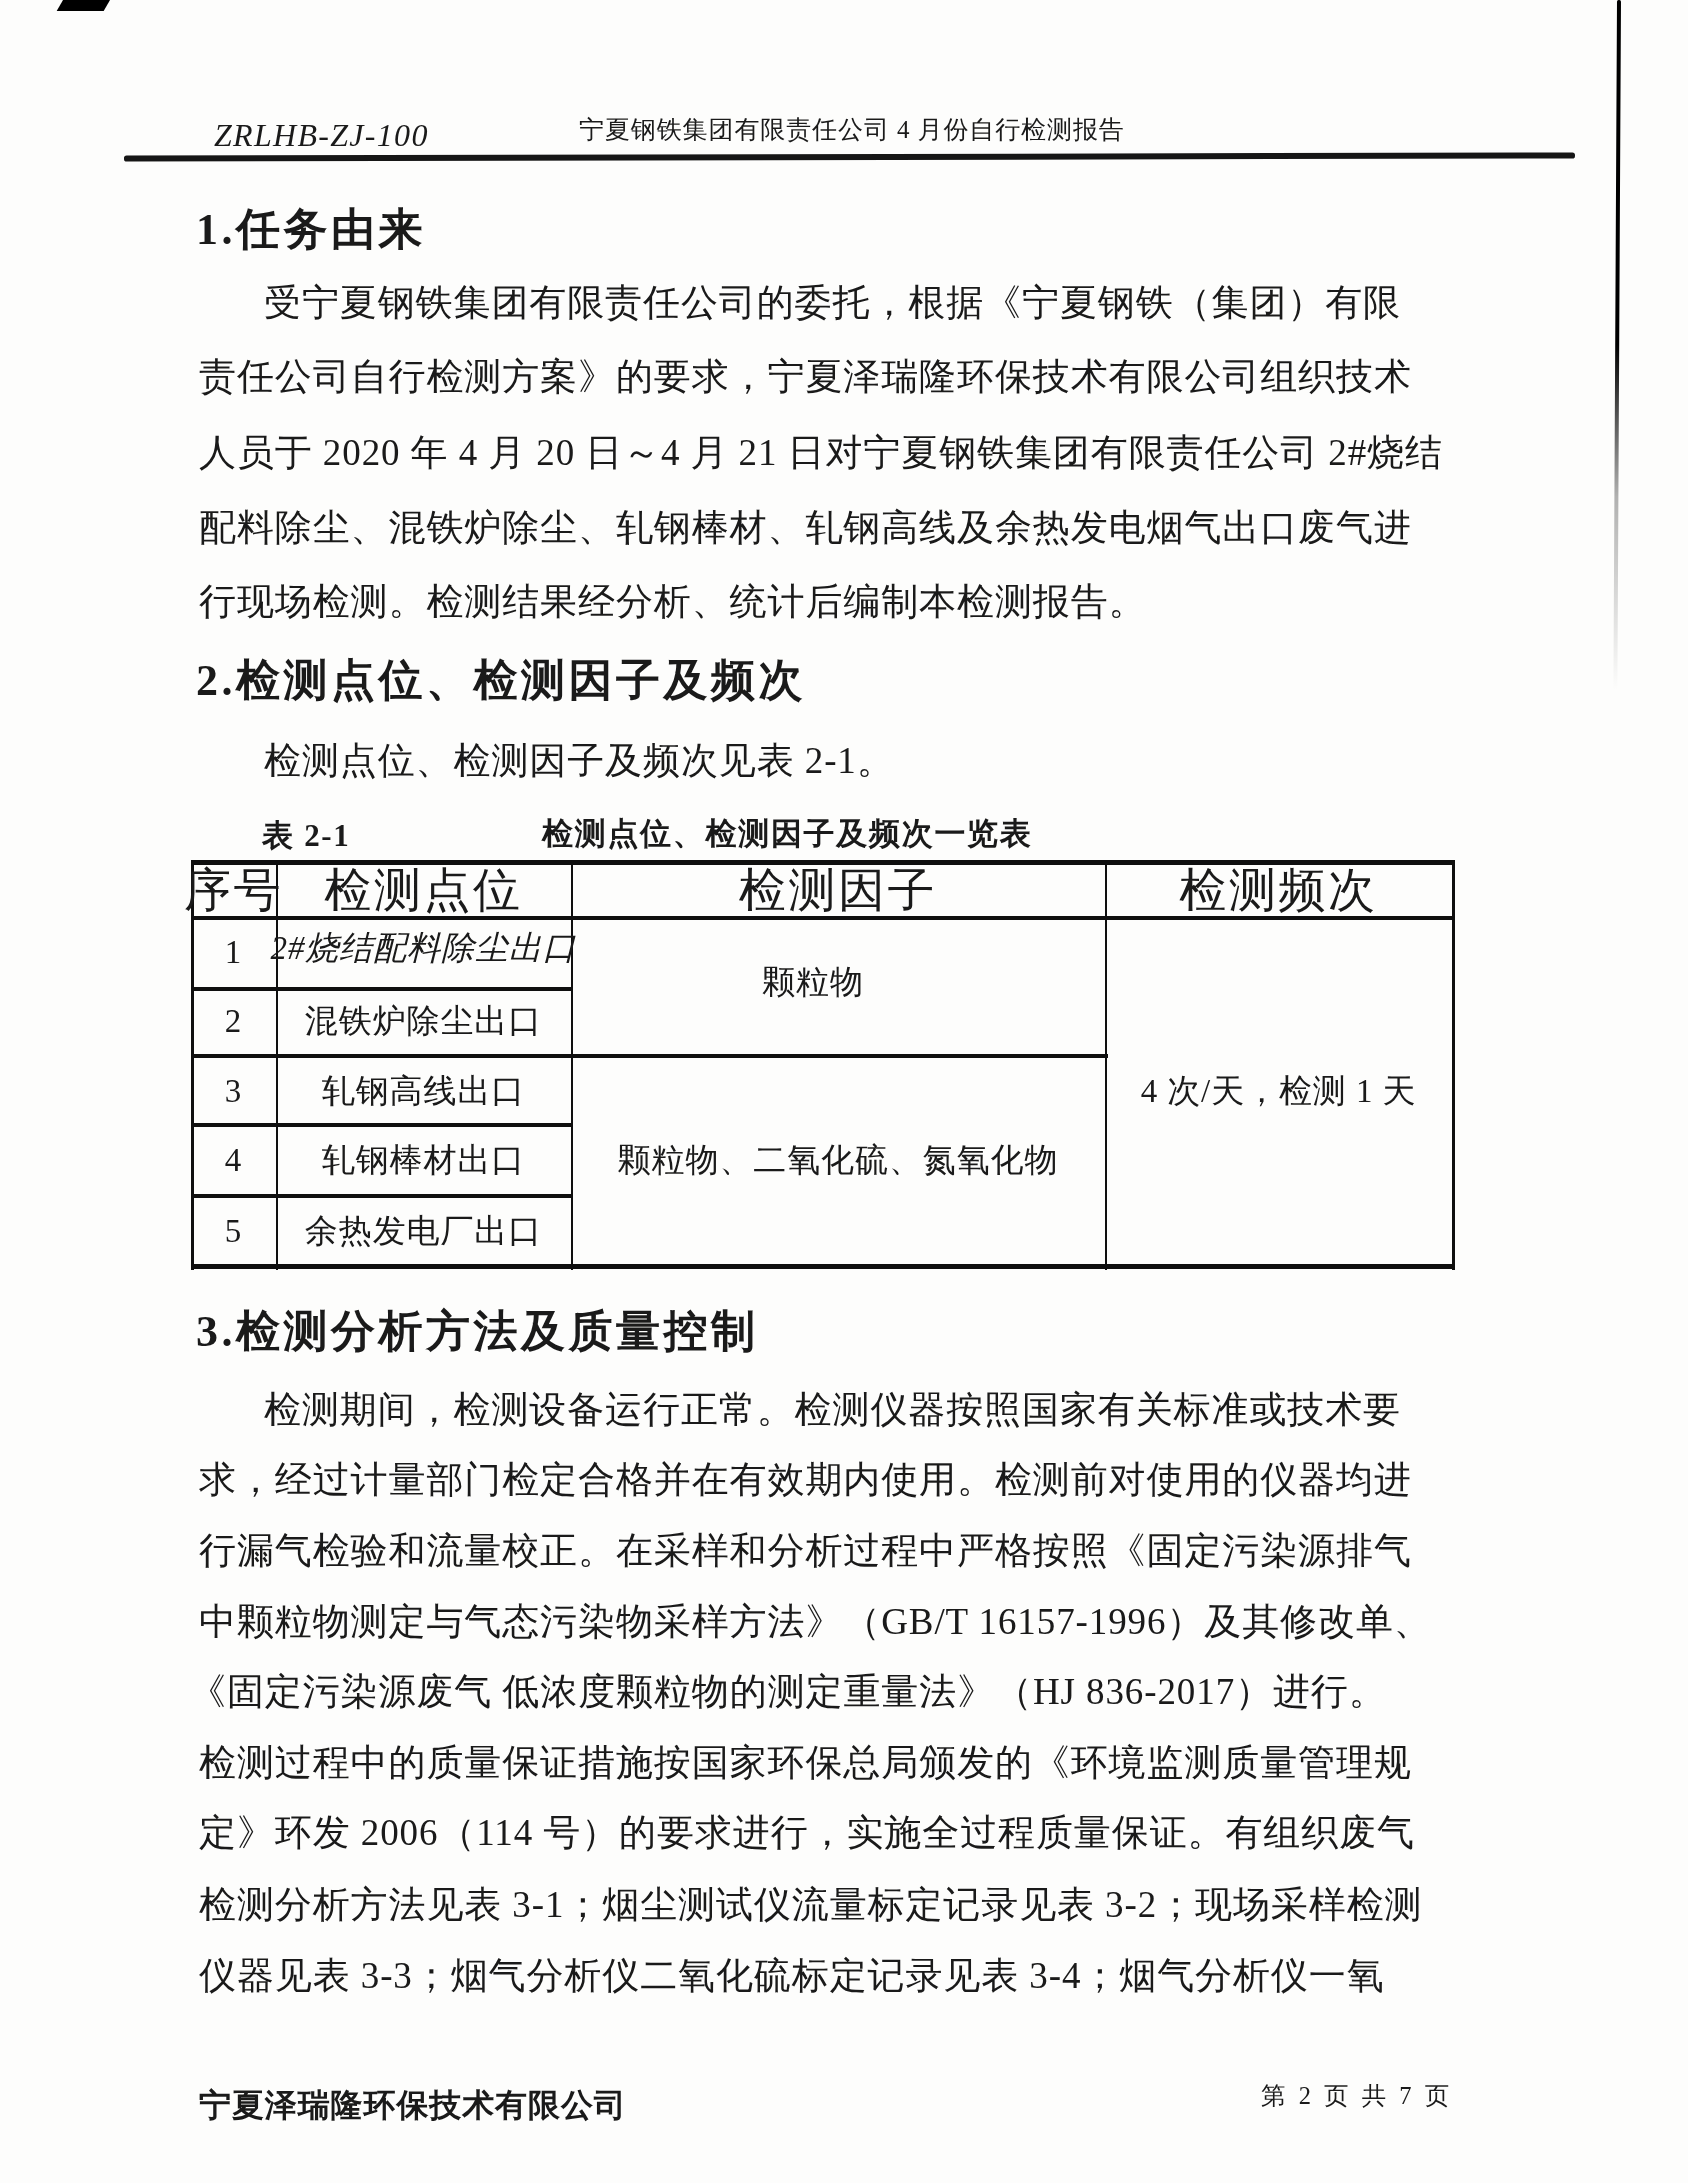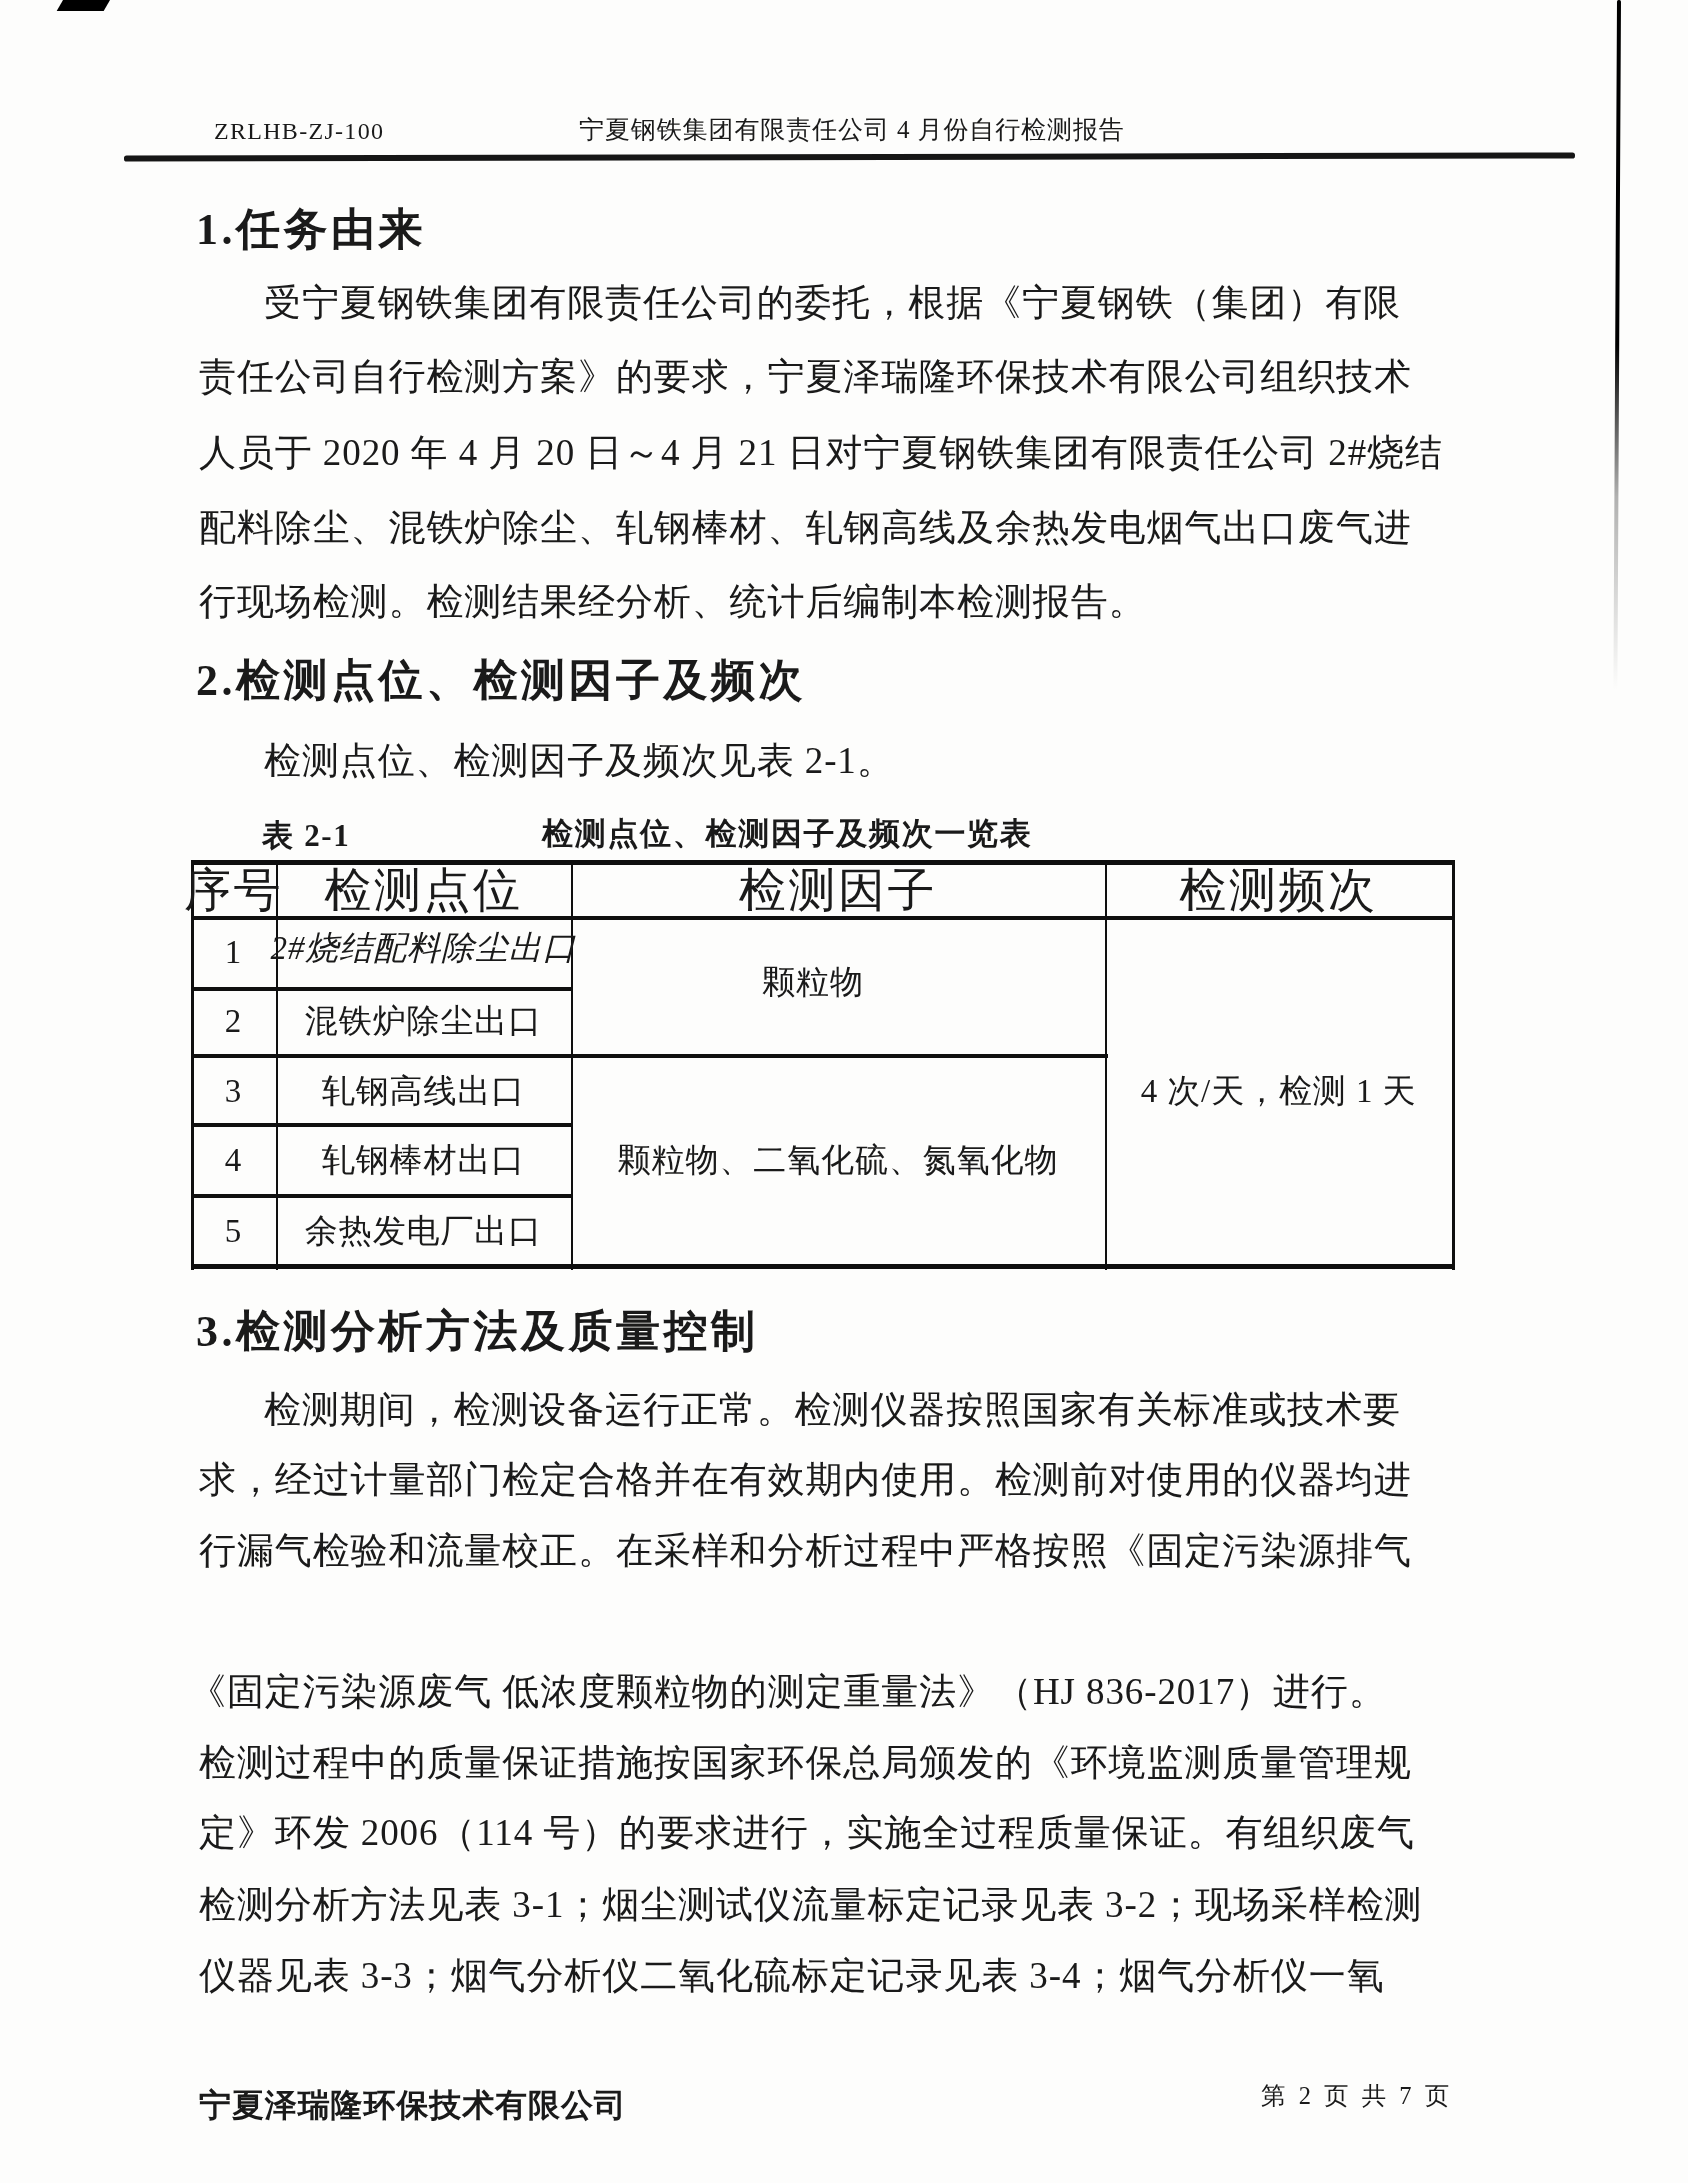--- a/index.html
+++ b/index.html
@@ -8,21 +8,21 @@
     width:1689px;height:2390px;
     background:#fdfdfc;
     overflow:hidden;
     font-family:"Liberation Serif","DejaVu Serif",serif;
     color:#1a1a1a;
   }
   .abs{position:absolute;}
   .t{line-height:1;white-space:nowrap;}
   .body-line{font-size:37px;letter-spacing:0.9px;}
   .heading{font-size:44px;font-weight:bold;letter-spacing:3.5px;}
-  .hdr{font-size:24px;letter-spacing:1.3px;}
+  .hdr{font-size:32px;letter-spacing:1.3px;font-style:italic;}
   .rule{background:#161616;border-radius:2.6px;}
   
   .tbl{position:absolute;left:191px;top:860px;width:1264px;height:410px;}
   .tl{position:absolute;background:#0f0f0f;}
   .cell{
     position:absolute;display:flex;align-items:center;justify-content:center;
     font-size:33px;letter-spacing:0.9px;text-align:center;line-height:1.25;white-space:nowrap;
   }
   .cell.head{font-size:47px;letter-spacing:2.6px;}
   .caption{font-weight:bold;letter-spacing:1.7px;line-height:1;white-space:nowrap;}
@@ -93,20 +93,21 @@
     <div class="cell" style="left:380px;top:56px;width:484px;height:134px;">颗粒物</div>
     <div class="cell" style="left:380px;top:198px;width:534px;height:206px;">颗粒物、二氧化硫、氮氧化物</div>
 
     <div class="cell" style="left:914px;top:60px;width:347px;height:344px;">4 次/天，检测 1 天</div>
   </div>
 
   <div class="abs t heading" style="left:196px;top:1310px;">3.检测分析方法及质量控制</div>
   <div class="abs t body-line" style="left:264px;top:1391px;">检测期间，检测设备运行正常。检测仪器按照国家有关标准或技术要</div>
   <div class="abs t body-line" style="left:199px;top:1461px;">求，经过计量部门检定合格并在有效期内使用。检测前对使用的仪器均进</div>
   <div class="abs t body-line" style="left:199px;top:1532px;">行漏气检验和流量校正。在采样和分析过程中严格按照《固定污染源排气</div>
+  <div class="abs t body-line" style="left:199px;top:1603px;">中颗粒物测定与气态污染物采样方法》（GB/T 16157-1996）及其修改单、</div>
   <div class="abs t body-line" style="left:189px;top:1673px;">《固定污染源废气 低浓度颗粒物的测定重量法》（HJ 836-2017）进行。</div>
   <div class="abs t body-line" style="left:199px;top:1744px;">检测过程中的质量保证措施按国家环保总局颁发的《环境监测质量管理规</div>
   <div class="abs t body-line" style="left:199px;top:1814px;">定》环发 2006（114 号）的要求进行，实施全过程质量保证。有组织废气</div>
   <div class="abs t body-line" style="left:199px;top:1886px;">检测分析方法见表 3-1；烟尘测试仪流量标定记录见表 3-2；现场采样检测</div>
   <div class="abs t body-line" style="left:199px;top:1957px;">仪器见表 3-3；烟气分析仪二氧化硫标定记录见表 3-4；烟气分析仪一氧</div>
 
   <div class="abs t" style="left:199px;top:2089px;font-size:32px;font-weight:bold;letter-spacing:0.9px;">宁夏泽瑞隆环保技术有限公司</div>
   <div class="abs t" style="left:1261px;top:2084px;font-size:24.5px;letter-spacing:3.5px;">第 2 页 共 7 页</div>
 
 </div>

